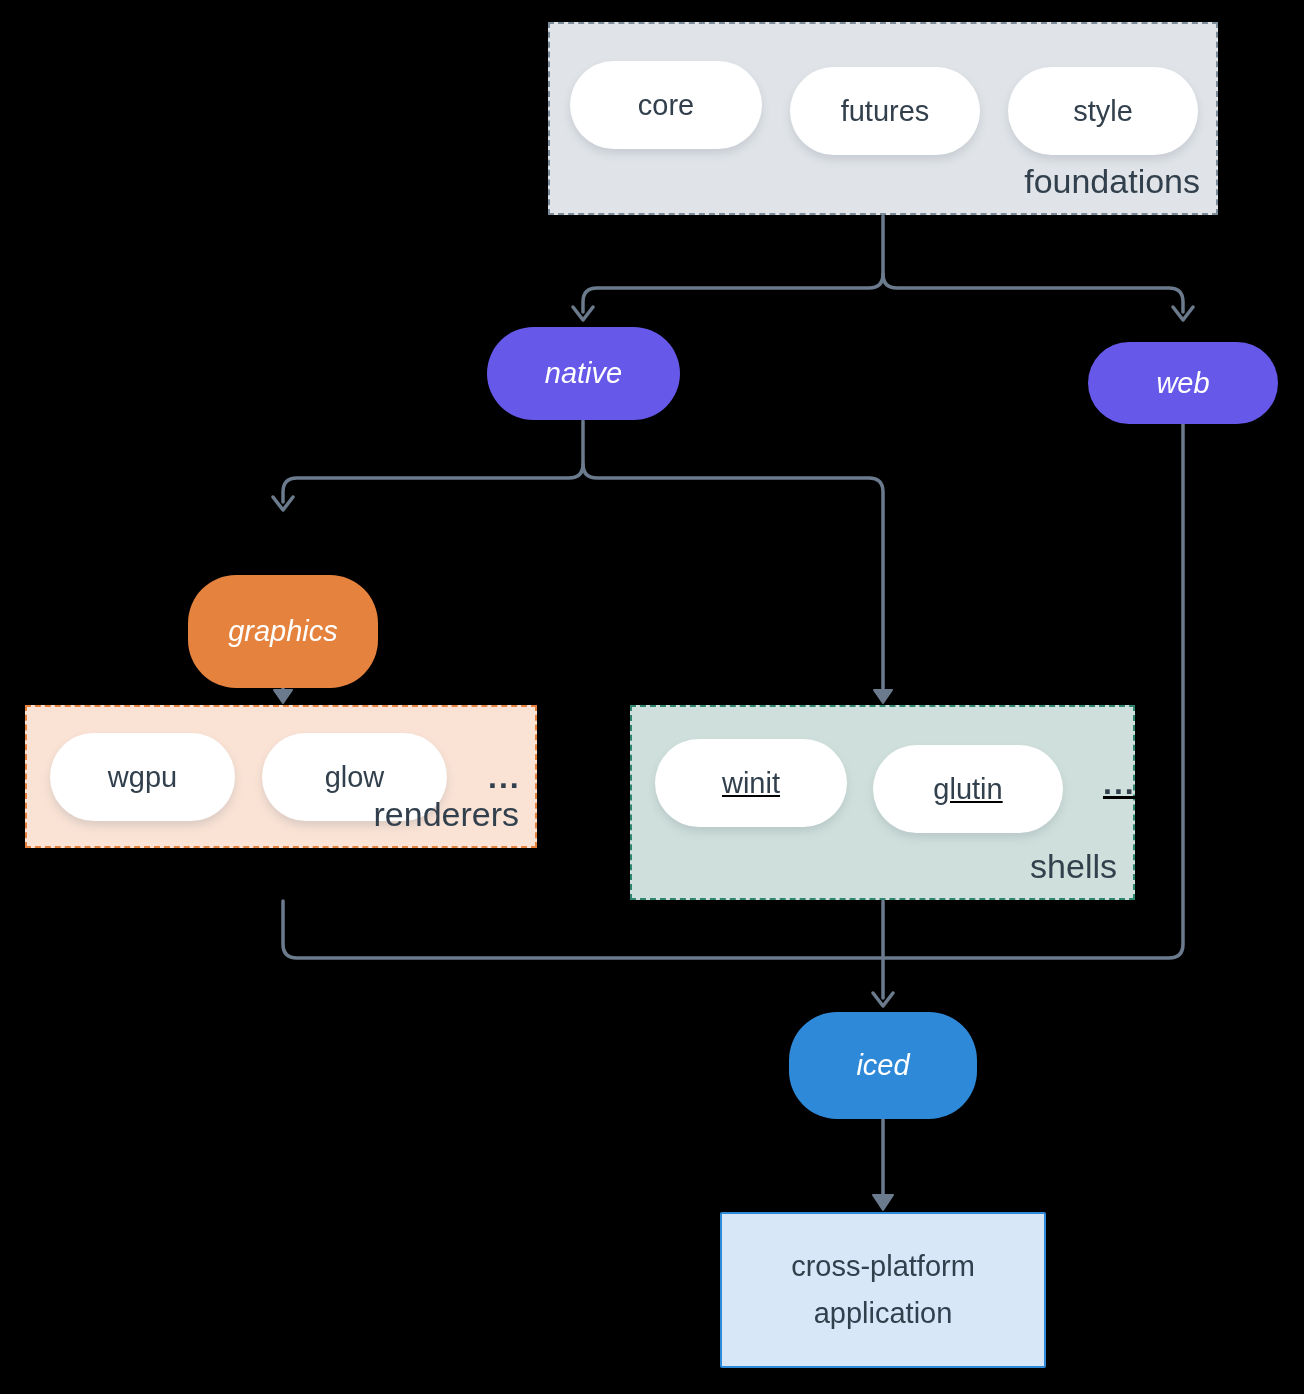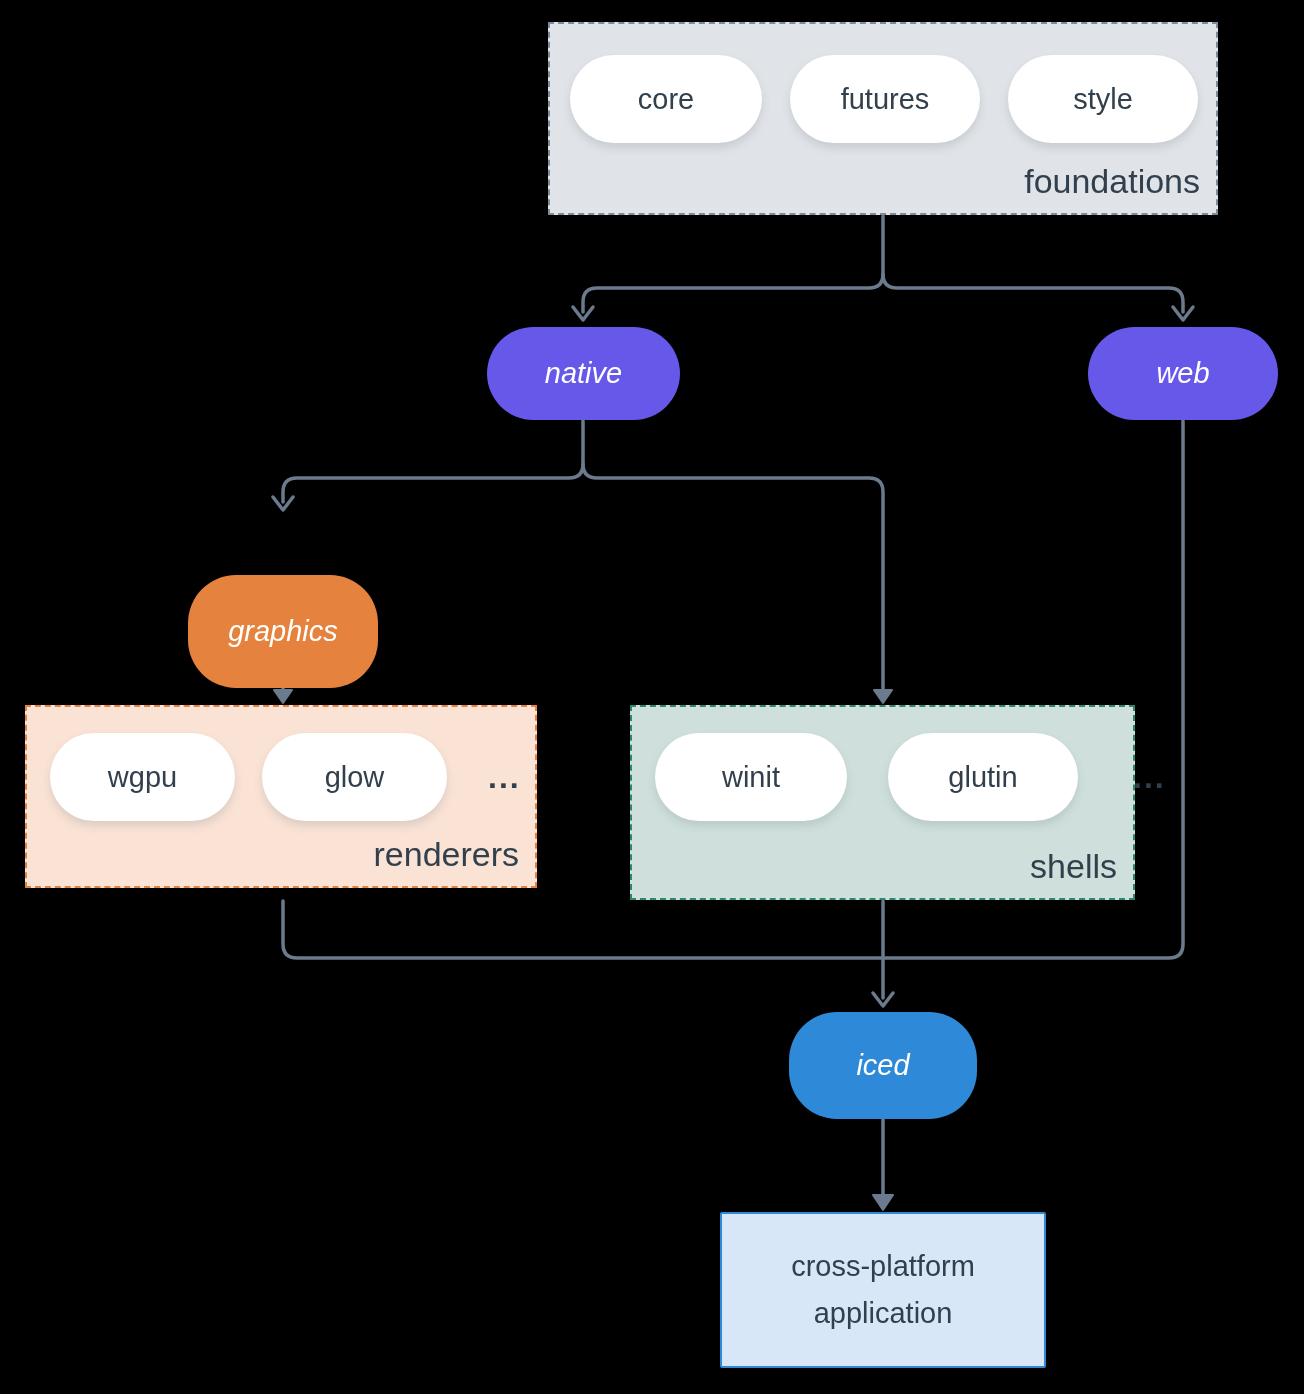--- a/index.html
+++ b/index.html
@@ -46,51 +46,51 @@
     box-sizing: border-box;
   }
   .group-foundations {
     left: 548px; top: 22px;
     width: 670px; height: 193px;
     background: var(--group-foundations-bg, #E0E4E8);
     border: 2px dashed var(--group-foundations-border, #7D8C9B);
   }
   .group-renderers {
     left: 25px; top: 705px;
-    width: 512px; height: 183px;
+    width: 512px; height: 143px;
     background: var(--group-renderers-bg, #FAE3D5);
     border: 2px dashed var(--group-renderers-border, #E5823E);
   }
   .group-shells {
     left: 630px; top: 705px;
     width: 505px; height: 195px;
     background: var(--group-shells-bg, #CFE0DC);
     border: 2px dashed var(--group-shells-border, #2E8570);
   }
   .pill-row {
     position: absolute;
     display: flex;
     align-items: center;
   }
   .group-foundations .pill-row { left: 20px; top: 31px; gap: 28px; }
   .group-renderers  .pill-row { left: 23px; top: 26px; gap: 27px; }
-  .group-shells     .pill-row { left: 23px; top: 26px; gap: 41px; }
+  .group-shells     .pill-row { left: 23px; top: 26px; gap: 26px; text-decoration: underline; }
   .pill {
     height: 88px;
     border-radius: 44px;
     display: flex;
     align-items: center;
     justify-content: center;
     font-size: 29px;
     color: var(--text-dark, #32404D);
     background: var(--pill-white, #FFFFFF);
     box-shadow: 0 5px 8px rgba(90, 100, 115, 0.18);
   }
   .w192 { width: 192px; }
-  .w190 { width: 190px; }
+  .w190 { width: 190px; margin-top: 12px; }
   .w185 { width: 185px; }
   .ellipsis {
     font-size: 32px;
     font-weight: bold;
     letter-spacing: 2px;
     color: var(--text-dark, #32404D);
     margin-left: 14px;
   }
   .group-label {
     position: absolute;
@@ -107,21 +107,21 @@
     color: var(--text-light, #FFFFFF);
     font-size: 29px;
     border-radius: 48px;
     font-style: italic;
   }
   .node-native {
     left: 487px; top: 327px; width: 193px; height: 93px;
     background: var(--node-purple, #6658E8);
   }
   .node-web {
-    left: 1088px; top: 327px; width: 190px; height: 93px;
+    left: 1088px; top: 342px; width: 190px; height: 82px;
     background: var(--node-purple, #6658E8);
   }
   .node-graphics {
     left: 188px; top: 547px; width: 190px; height: 113px;
     background: var(--node-orange, #E5823E);
     margin-top: 28px;
   }
   .node-iced {
     left: 789px; top: 1012px; width: 188px; height: 107px;
     background: var(--node-blue, #2E89D8);

